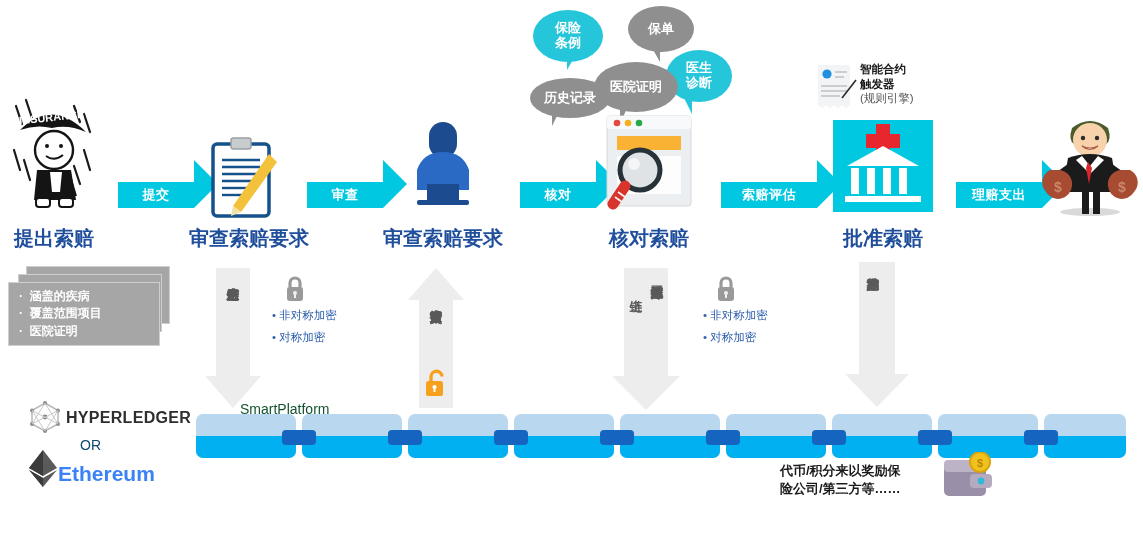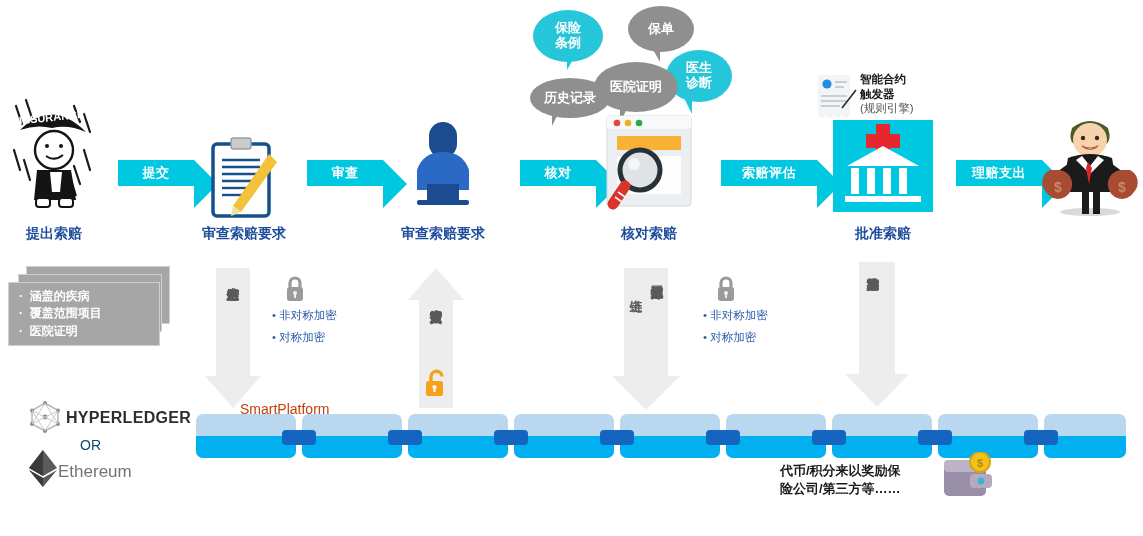--- a/index.html
+++ b/index.html
@@ -1,29 +1,29 @@
 <!DOCTYPE html>
 <html><head>
 <meta charset="utf-8">
 <style>
   html,body{margin:0;padding:0;background:#fff;}
   body{width:1143px;height:536px;position:relative;overflow:hidden;
        font-family:"Liberation Sans","DejaVu Sans",sans-serif;}
   .abs{position:absolute;}
 
   
-  .parrow{position:absolute;display:flex;align-items:flex-start;padding-left:12px;}
+  .parrow{position:absolute;display:flex;align-items:flex-end;padding-left:12px;}
   .parrow .shaft{background:#00c8e0;height:26px;display:flex;align-items:center;
         justify-content:center;color:#fff;font-weight:bold;font-size:13px;letter-spacing:.5px;}
   .parrow .head{width:0;height:0;border-top:24px solid transparent;
         border-bottom:24px solid transparent;border-left:24px solid #00c8e0;}
 
   
   .caption{position:absolute;text-align:center;color:#1f4e9c;font-weight:bold;
-           font-size:14px;white-space:nowrap;}
+           font-size:20px;white-space:nowrap;}
 
   
   .bub{position:absolute;border-radius:50%;display:flex;align-items:center;
        justify-content:center;text-align:center;color:#fff;font-weight:bold;
        font-size:13px;line-height:1.12;}
   .bub.cy{background:#26c6da;}
   .bub.gy{background:#8f8f8f;}
   .bub .tail{position:absolute;width:0;height:0;}
 
   
@@ -160,21 +160,21 @@
     </g>
   </svg>
 </div>
 <div class="caption" style="left:601px;top:225px;width:96px;">核对索赔</div>
 
 <div class="parrow" style="left:709px;top:160px;">
   <div class="shaft" style="width:96px;">索赔评估</div>
   <div class="head"></div>
 </div>
 
-<div class="abs" style="left:812px;top:72px;width:145px;height:52px;">
+<div class="abs" style="left:812px;top:62px;width:145px;height:52px;">
   <svg width="50" height="50" viewBox="0 0 50 50" style="position:absolute;left:0;top:0;">
     <path d="M6 3 h32 v40 l-4 3 l-4 -3 l-4 3 l-4 -3 l-4 3 l-4 -3 l-4 3 l-4 -3 z" fill="#f3f4f5"></path>
     <circle cx="15" cy="12" r="4.6" fill="#1f8fe0"></circle>
     <g stroke="#c6cacd" stroke-width="1.8">
       <line x1="23" y1="10" x2="35" y2="10"></line>
         <line x1="23" y1="15" x2="32" y2="15"></line>
       <line x1="9" y1="24" x2="35" y2="24"></line>
         <line x1="9" y1="29" x2="35" y2="29"></line>
       <line x1="9" y1="34" x2="28" y2="34"></line>
     </g>
@@ -324,23 +324,23 @@
 <div class="abs" style="left:80px;top:437px;font-size:14px;font-weight:normal;color:#0c4a6e;">OR</div>
 
 <div class="abs" style="left:26px;top:448px;">
   <svg width="34" height="40" viewBox="0 0 34 40">
     <polygon points="17,2 31,20 17,28 3,20" fill="#5a5a5a"></polygon>
     <polygon points="17,2 17,28 3,20" fill="#3b3b3b"></polygon>
     <polygon points="17,30 31,22 17,39 3,22" fill="#5a5a5a"></polygon>
     <polygon points="17,30 17,39 3,22" fill="#3b3b3b"></polygon>
   </svg>
 </div>
-<div class="abs" style="left:58px;top:462px;font-size:17px;font-weight:normal;color:#737373;">Ethereum</div>
-
-<div class="abs" style="left:240px;top:401px;font-size:14px;color:#c2410c;">SmartPlatform</div>
+<div class="abs" style="left:58px;top:462px;font-size:21px;font-weight:bold;color:#3b82f6;">Ethereum</div>
+
+<div class="abs" style="left:240px;top:401px;font-size:14px;color:#14532d;">SmartPlatform</div>
 
 <div class="abs" style="left:196px;top:414px;width:930px;height:44px;">
   <div class="chain-block" style="left:0px;width:100px;">
       <div class="lower"></div>
     </div>
   <div class="chain-block" style="left:106px;width:100px;">
       <div class="lower"></div>
     </div>
   <div class="chain-block" style="left:212px;width:100px;">
       <div class="lower"></div>

